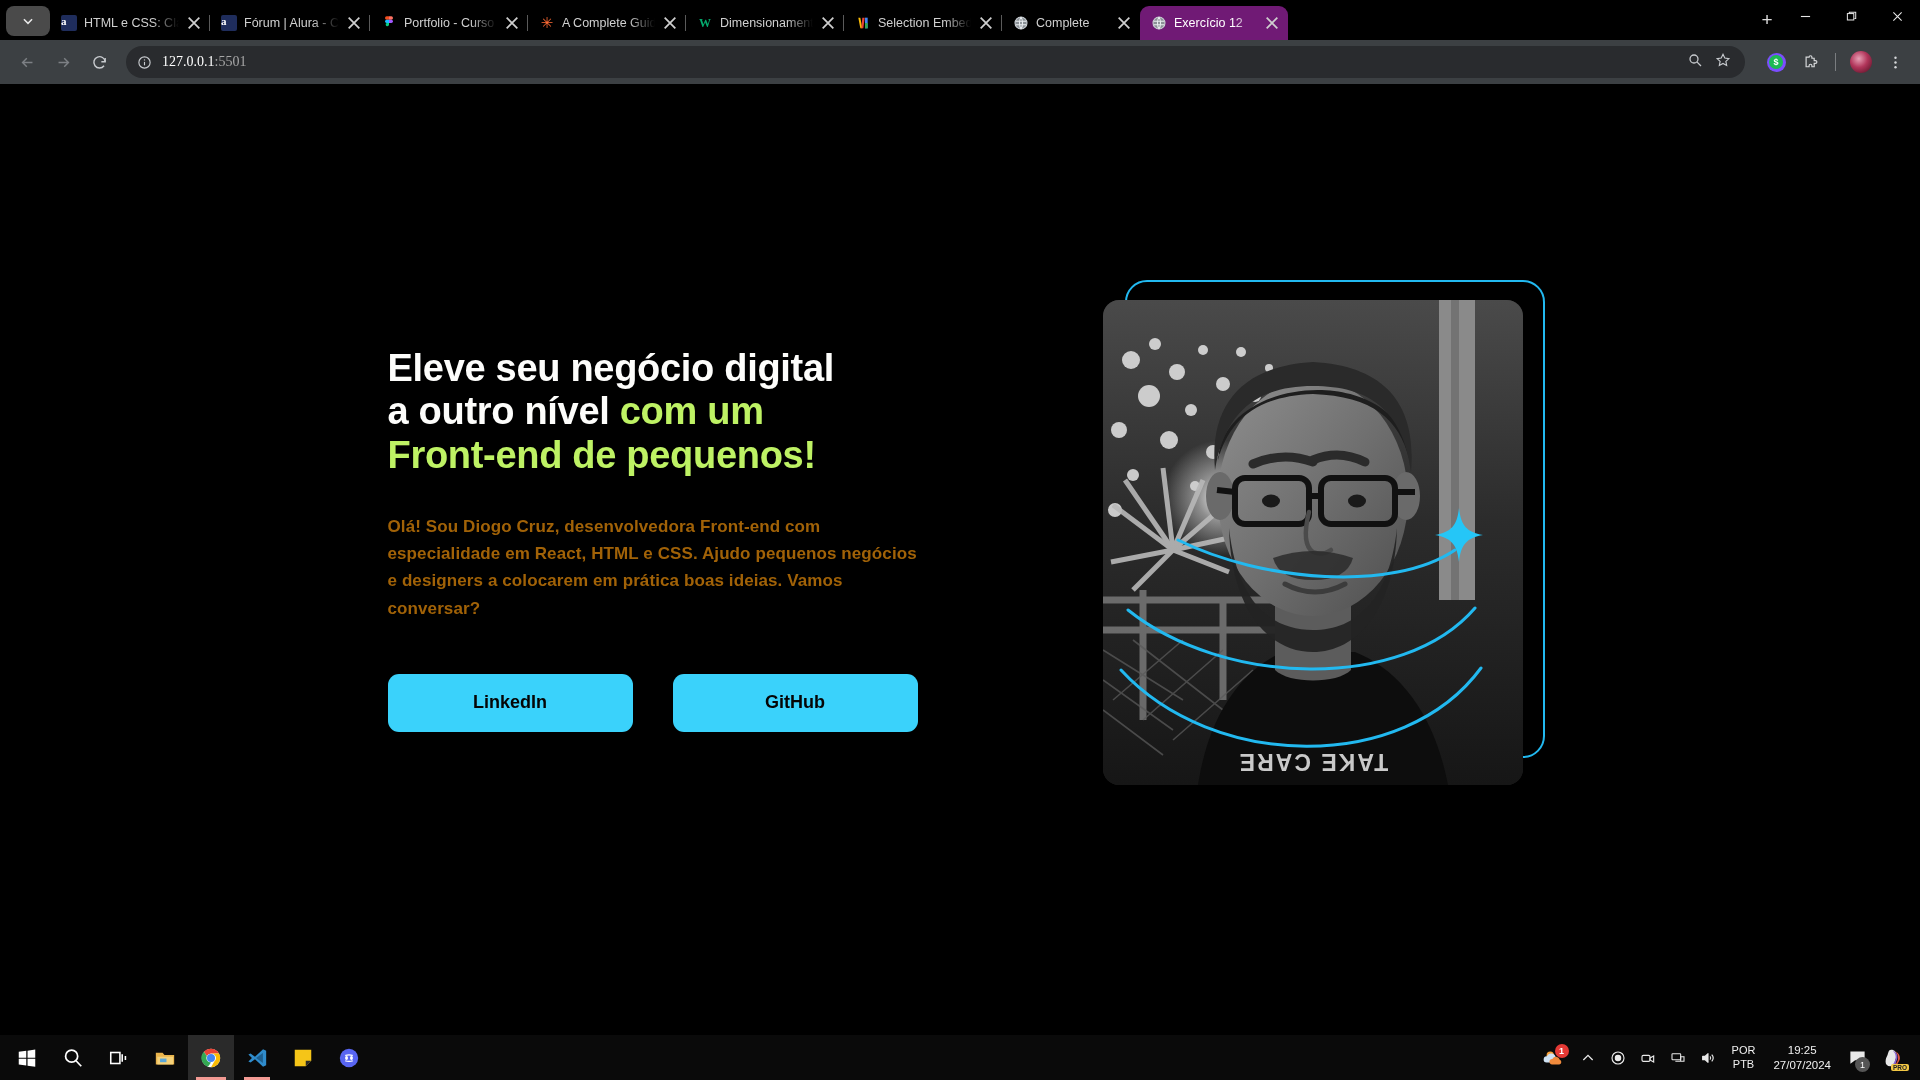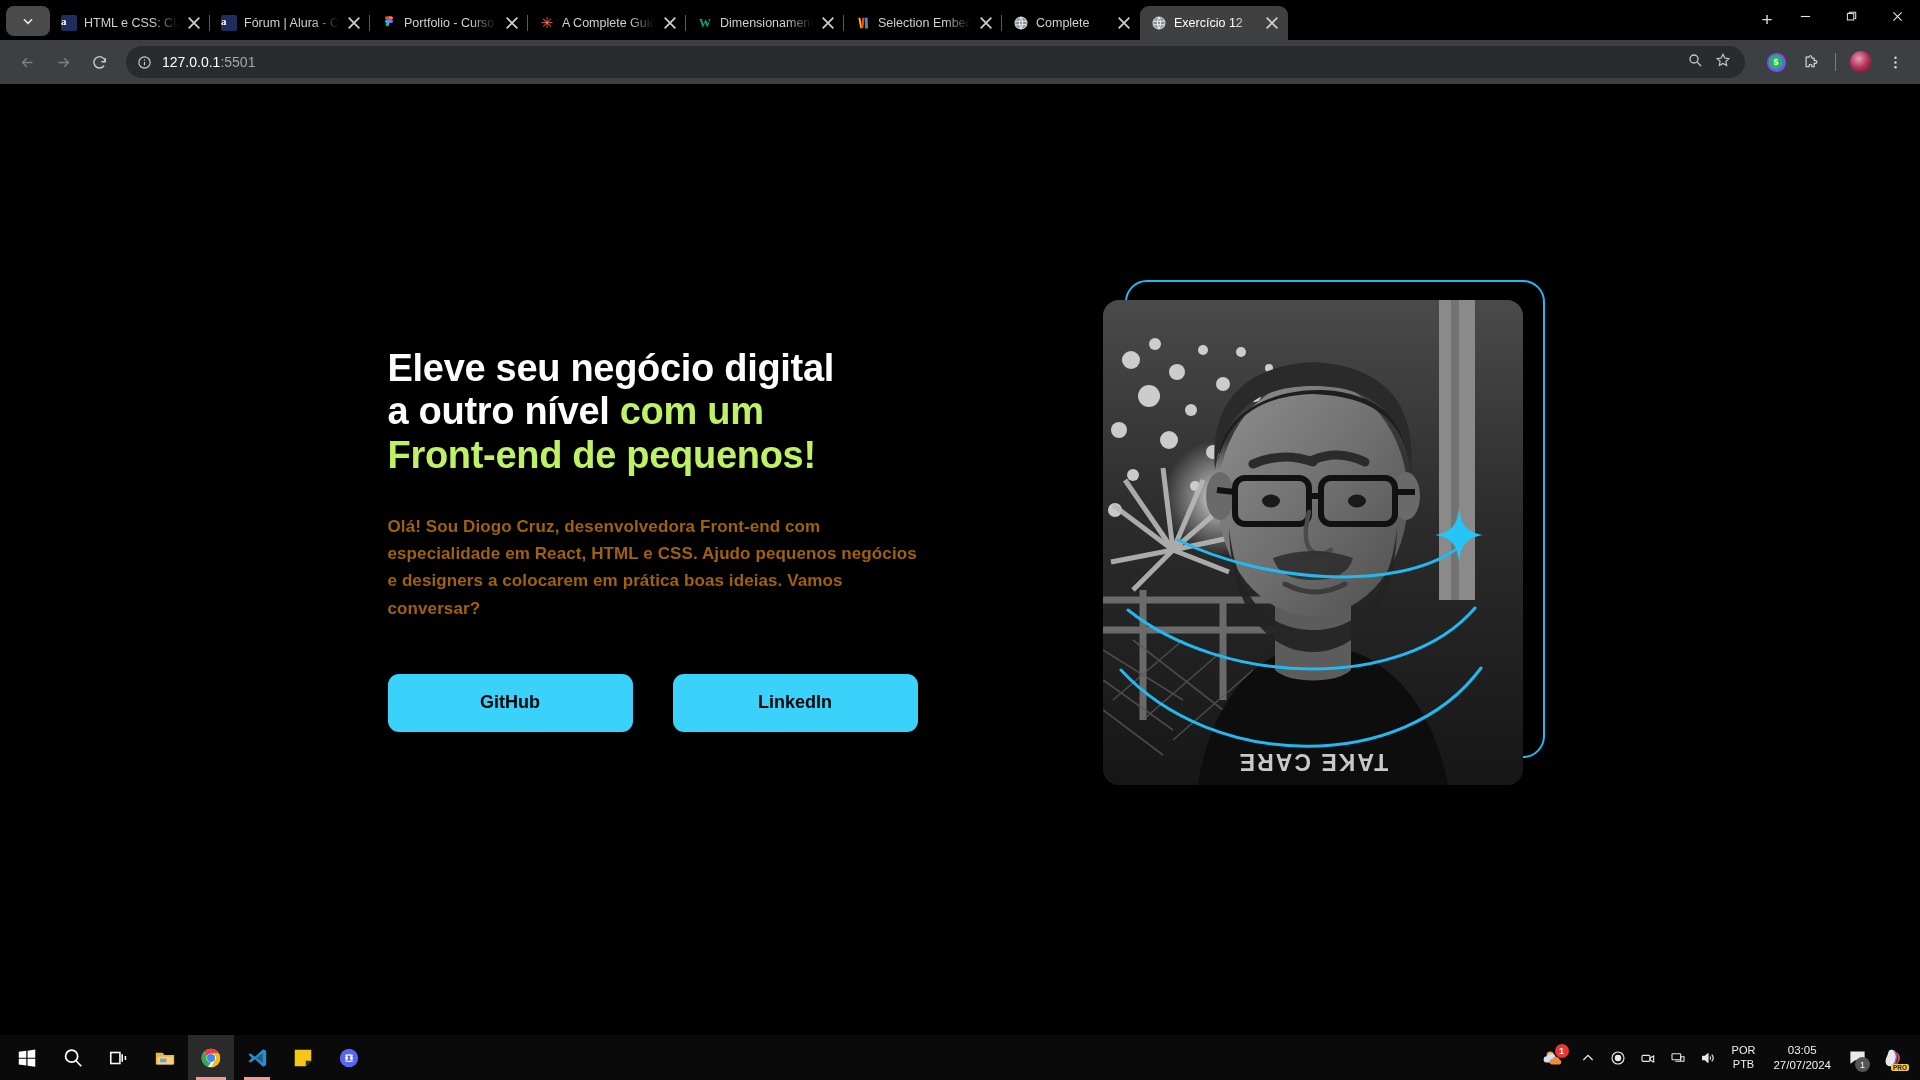--- a/index.html
+++ b/index.html
@@ -11,21 +11,21 @@
 
   .tabstrip { height:40px; background:#000; display:flex; align-items:flex-end; padding-left:6px; flex:0 0 40px; position:relative; }
   .tabsearch { width:44px; height:30px; margin-bottom:4px; display:flex; align-items:center; justify-content:center;
                background:#4a4a4a; border-radius:8px; color:#e8e8e8; flex:0 0 44px; }
   .tabsearch svg { width:14px; height:14px; }
 
   .tabs { display:flex; align-items:flex-end; height:40px; flex:1 1 auto; min-width:0; }
   .tab { height:34px; display:flex; align-items:center; gap:7px; padding:0 8px 0 11px;
          min-width:0; position:relative; color:#d0d0d0; font-size:12.5px; }
   .tab .sep { position:absolute; left:-1px; top:9px; height:16px; width:1px; background:#5a5a5a; }
-  .tab.active { background:#404040; border-radius:9px 9px 0 0; color:#fff; }
+  .tab.active { background:#701a75; border-radius:9px 9px 0 0; color:#fff; }
   .tab .favicon { width:16px; height:16px; flex:0 0 16px; display:block; border-radius:2px; position:relative; }
   .tab .title { white-space:nowrap; overflow:hidden; flex:1 1 auto; min-width:0;
                 -webkit-mask-image:linear-gradient(to right,#000 72%,transparent 100%);
                 mask-image:linear-gradient(to right,#000 72%,transparent 100%); }
   .tab .tabclose { width:16px; height:16px; flex:0 0 16px; display:flex; align-items:center; justify-content:center;
                    color:#cfcfcf; font-size:13px; line-height:1; }
   .newtab { width:30px; height:30px; margin:0 0 5px 6px; display:flex; align-items:center; justify-content:center;
             color:#dcdcdc; font-size:19px; flex:0 0 30px; }
   .wincontrols { display:flex; align-items:flex-start; height:40px; margin-left:auto; flex:0 0 auto; }
   .wincontrols div { width:46px; height:32px; display:flex; align-items:center; justify-content:center; color:#e6e6e6; }
@@ -37,21 +37,21 @@
   .fav-star { color:#ff6b35; font-size:15px; line-height:16px; text-align:center; }
   .fav-w3 { color:#04aa6d; font-size:12px; font-weight:bold; text-align:center; line-height:16px;
             font-family:"Liberation Serif", serif; }
   .fav-globe { color:#9aa0a6; }
 
   .toolbar { height:44px; background:#3c4043; display:flex; align-items:center; padding:0 10px; flex:0 0 44px; gap:2px; }
   .navbtn { width:34px; height:34px; display:flex; align-items:center; justify-content:center; border-radius:50%; color:#c8cbcf; }
   .navbtn.dim { color:#7d8085; }
   .navbtn svg { width:17px; height:17px; }
   .omnibox { flex:1 1 auto; height:32px; background:#292b2e; border-radius:16px; display:flex; align-items:center;
-             padding:0 8px; margin:0 8px; gap:8px; min-width:0; }
+             padding:0 8px; margin:0 8px; gap:8px; min-width:0;font-family:Liberation Serif, serif; }
   .omnibox .infoicon { width:20px; height:20px; display:flex; align-items:center; justify-content:center; color:#c8cbcf; }
   .omnibox .infoicon svg { width:15px; height:15px; }
   .urltext { font-size:14px; color:#ddd; white-space:nowrap; }
   .urltext .host { color:#fff; }
   .urltext .port { color:#a6a6a6; }
   .omnibox .oend { margin-left:auto; display:flex; align-items:center; gap:12px; padding-right:6px; color:#c8cbcf; }
   .omnibox .oend svg { width:16px; height:16px; }
   .tbicons { display:flex; align-items:center; gap:4px; padding-left:6px; }
   .tbicon { width:30px; height:30px; display:flex; align-items:center; justify-content:center; color:#d6d8da; }
   .tbicon svg { width:17px; height:17px; }
@@ -307,22 +307,22 @@
       <div class="hero-text">
         <h1 class="hero-title">
           <span>Eleve seu negócio digital</span><br>
           <span>a outro nível </span><span class="hl">com um</span><br>
           <span class="hl">Front-end de pequenos!</span>
         </h1>
 
         <p class="hero-sub">Olá! Sou Diogo Cruz, desenvolvedora Front-end com especialidade em React, HTML e CSS. Ajudo pequenos negócios e designers a colocarem em prática boas ideias. Vamos conversar?</p>
 
         <div class="hero-actions">
+          <button class="btn">LinkedIn</button>
           <button class="btn">GitHub</button>
-          <button class="btn">LinkedIn</button>
         </div>
       </div>
 
       <div class="hero-media">
         <div class="media-outline"></div>
 
         <div class="photo">
           <svg viewBox="0 0 420 485" preserveAspectRatio="xMidYMid slice">
             <defs>
               <linearGradient id="bgSky" x1="0" y1="0" x2="0" y2="1">
@@ -540,21 +540,21 @@
         <svg viewBox="0 0 24 24" fill="none" stroke="currentColor" stroke-width="1.7">
             <path d="M4 9.5h3.5L12 5.5v13L7.5 14.5H4z" fill="currentColor" stroke-linejoin="round"></path>
             <path d="M15 9.5a4 4 0 010 5M17.6 7a7.5 7.5 0 010 10"></path>
           </svg>
       </div>
       <div class="tray-lang">
         <div>POR</div>
         <div>PTB</div>
       </div>
       <div class="tray-clock">
-        <div>03:05</div>
+        <div>19:25</div>
         <div>27/07/2024</div>
       </div>
       <div class="tray-notif">
         <svg viewBox="0 0 24 24" fill="currentColor" style="width:19px;height:19px">
             <path d="M3 4.5h18v11H9l-6 4.5z"></path>
           </svg>
         <span class="notif-badge">1</span>
       </div>
       <div class="tray-ic" style="width:36px;position:relative">
         <svg viewBox="0 0 24 24" style="width:22px;height:22px">

